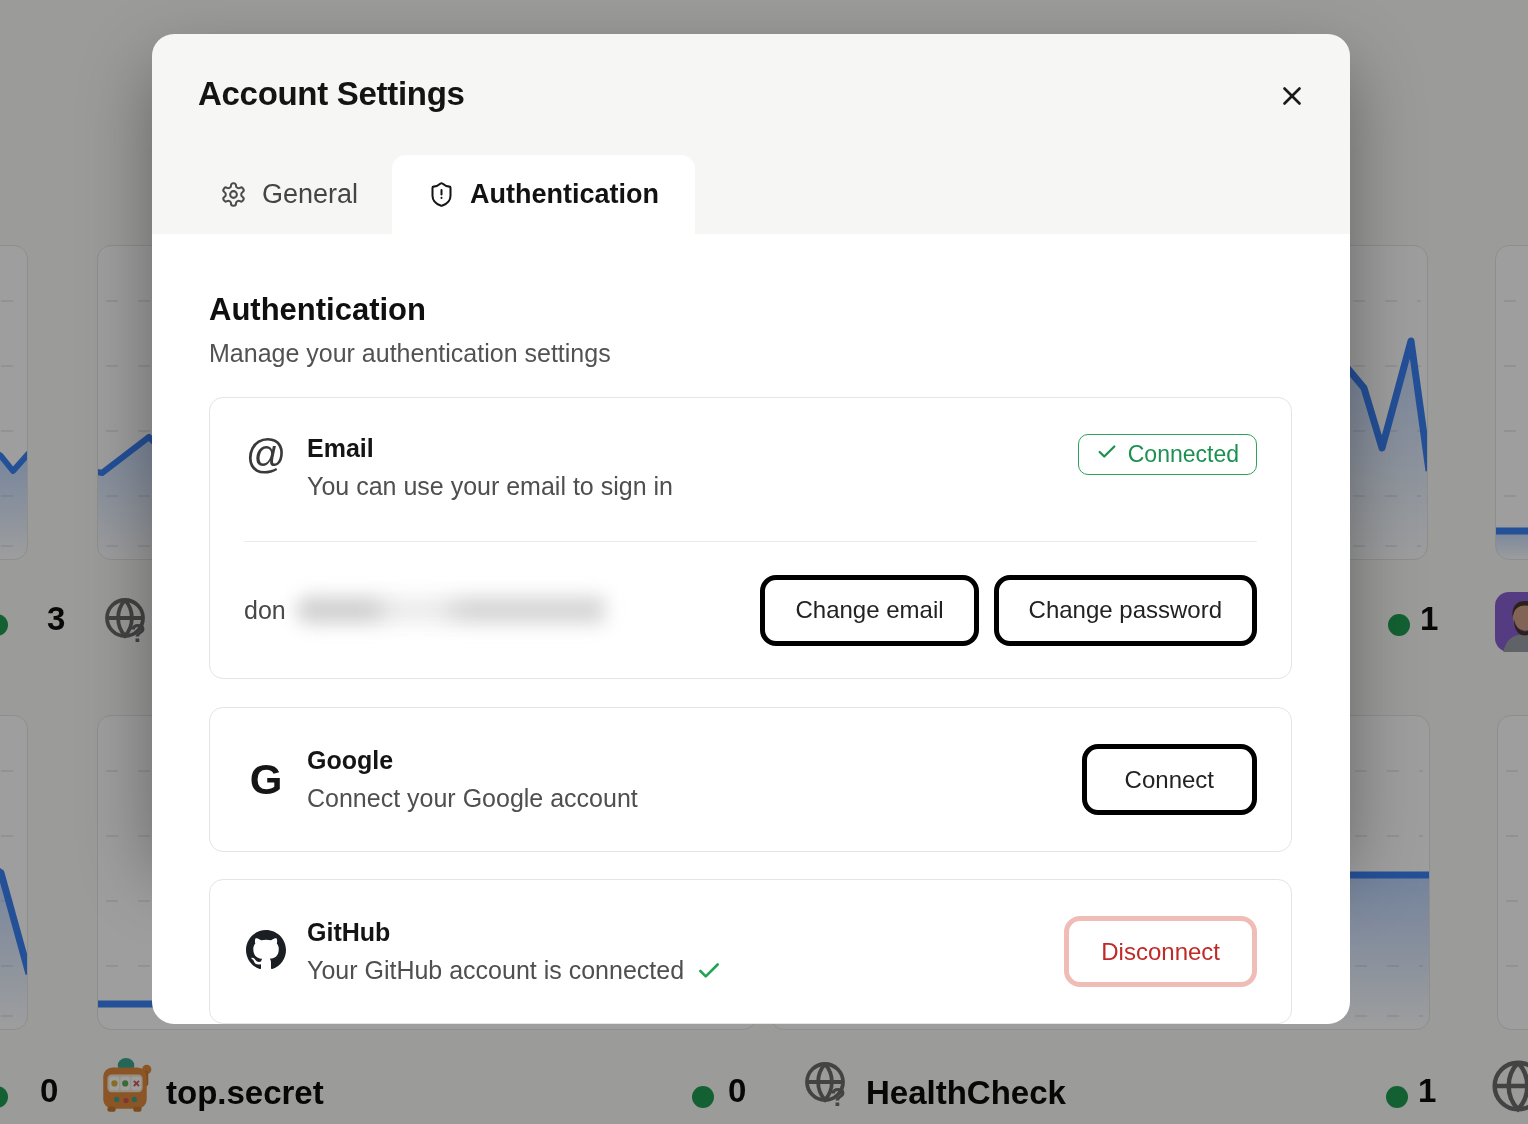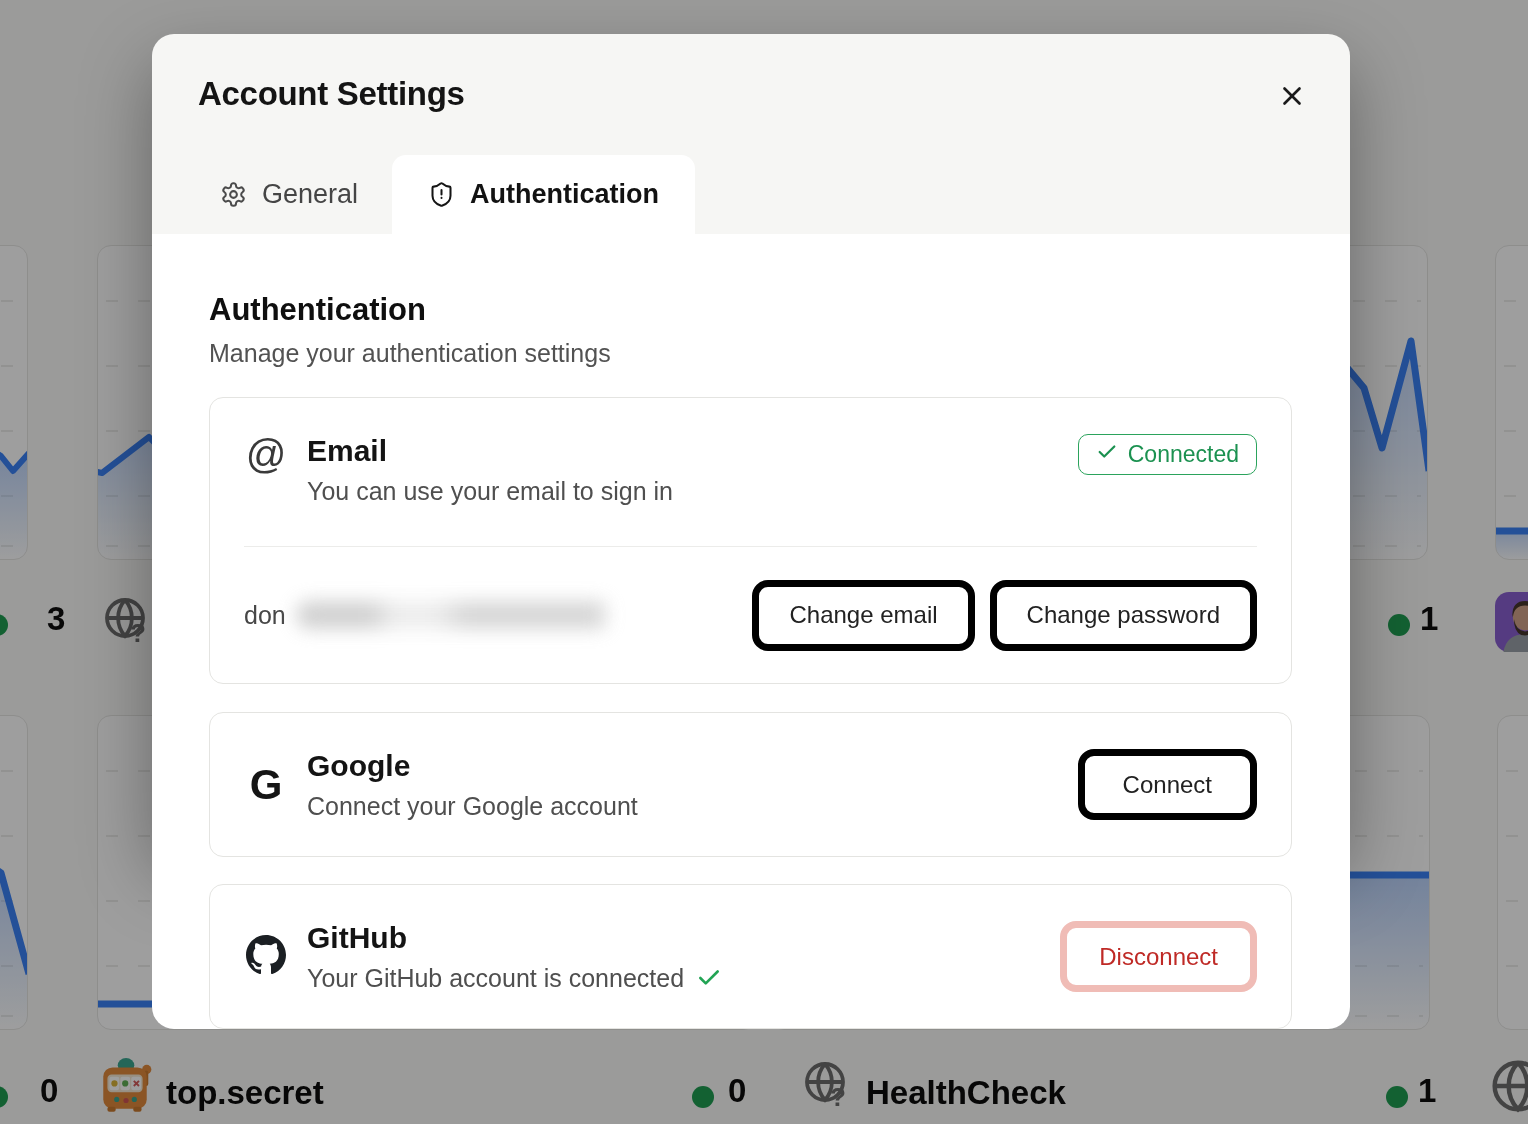--- a/index.html
+++ b/index.html
@@ -37,33 +37,33 @@
                    padding: 58px 58px 0 57px; }
   .section-heading { font-size: 31px; font-weight: 700; color: #0f0f0f; }
   .section-sub { font-size: 25px; color: #525252; margin-top: 11px; }
 
   .card { border: 1px solid #e4e4e1; border-radius: 14px; background: #fff; }
   .card-email { margin-top: 29px; }
   .card-row { display: flex; align-items: flex-start; padding: 36px 34px 0 34px; }
   .provider-icon { width: 44px; margin-right: 19px; flex: 0 0 auto; text-align: center; }
   .at-glyph { font-size: 40px; font-weight: 500; color: #3a3a3a; line-height: 1; }
   .g-glyph { font-size: 42px; font-weight: 700; color: #151515; line-height: 1; }
-  .provider-name { font-size: 30px; font-weight: 700; color: #141414; }
+  .provider-name { font-size: 25px; font-weight: 700; color: #141414; }
   .provider-desc { font-size: 25px; color: #4f4f4f; margin-top: 9px; display: flex; align-items: center; gap: 12px; text-align: right; }
   .badge { margin-left: auto; display: flex; align-items: flex-start; gap: 10px;
            border: 1.5px solid #2ba35c; color: #1b9150; border-radius: 10px;
            padding: 6px 17px; font-size: 23px; font-weight: 500; background: #fff; }
   .divider { height: 1px; background: #ececea; margin: 40px 34px 0 34px; }
   .email-bottom { display: flex; align-items: center; height: 136px; padding: 0 34px; }
   .email-text { font-size: 25px; color: #474747; display: flex; align-items: center; }
   .email-blur { display: inline-block; width: 330px; height: 28px; margin-left: 10px;
                 border-radius: 14px; filter: blur(9px); opacity: .8;
                 background: linear-gradient(90deg, #c6c6c6 0 22%, #e9e9e9 30% 42%, #cdcdcd 52% 92%, transparent 95%); }
   .btn { display: inline-flex; align-items: center; justify-content: center; height: 71px;
-         padding: 0 30px; background: #fff; border: 7px solid #000000; border-radius: 16px;
+         padding: 0 30px; background: #fff; border: 5px solid #000000; border-radius: 16px;
          font-size: 24px; font-weight: 500; color: #222; cursor: pointer;
          font-family: "Liberation Sans", sans-serif; }
   .btn-group { margin-left: auto; display: flex; gap: 15px; }
   .btn-danger { color: #bf2a26; border-color: #f0bcb6; padding: 0 32px; }
   .card-flat { margin-top: 28px; min-height: 145px; display: flex; align-items: center; padding: 0 34px; }
   .card-github { margin-top: 27px; }
   .ml-auto { margin-left: auto; }
 </style>
 </head>
 <body>

